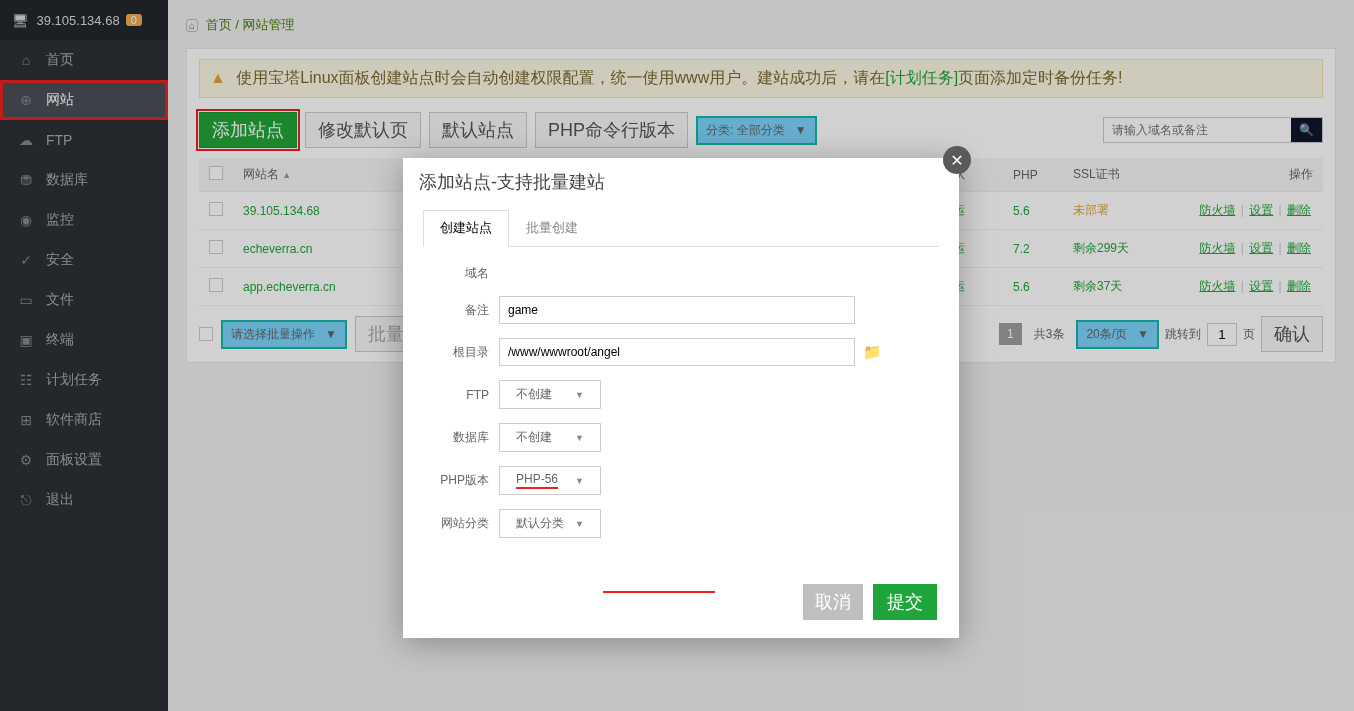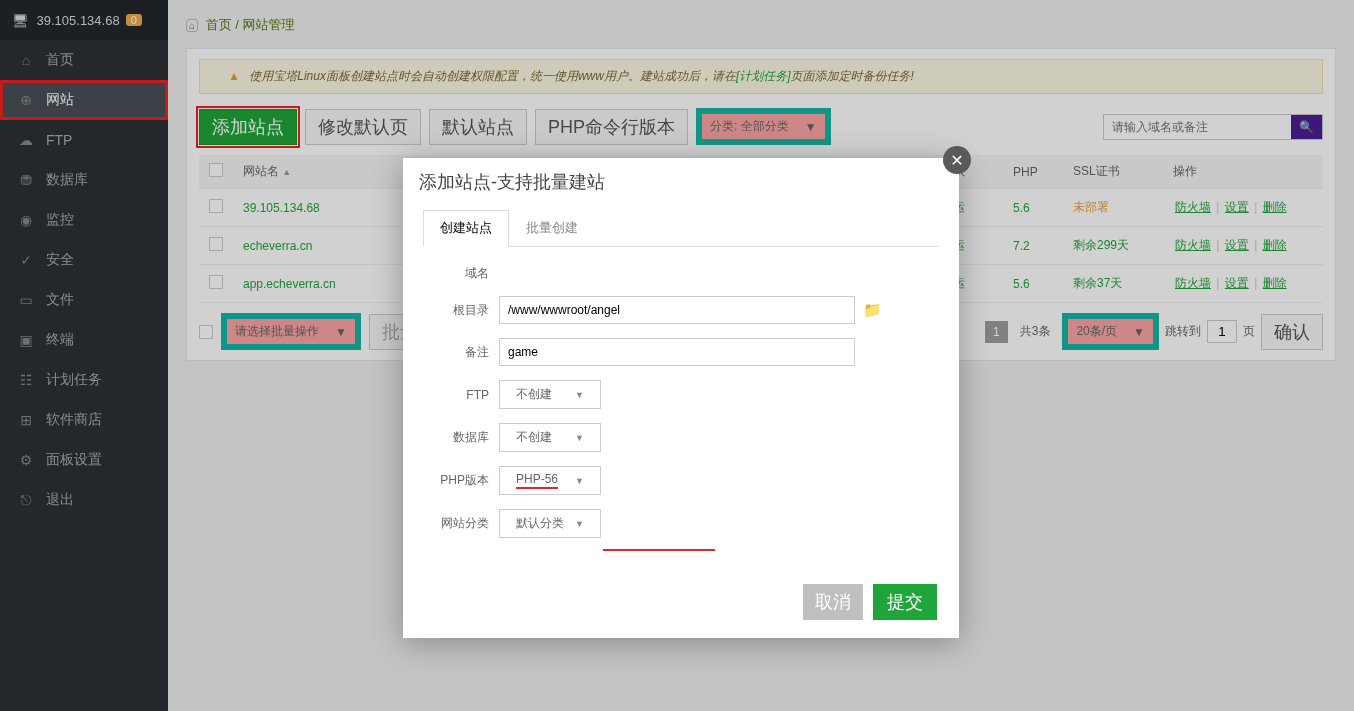--- a/index.html
+++ b/index.html
@@ -13,46 +13,46 @@
 .sb-item { height:40px; display:flex; align-items:center; padding:0 18px; font-size:14px; color:#aaa; cursor:pointer; }
 .sb-item.active { background:#4a5058; color:#fff; }
 .sb-item .ico { width:16px; margin-right:12px; display:inline-block; text-align:center; color:#888; }
 .hl-red { outline:3px solid #e22; outline-offset:-3px; }
 
 
 .main { position:absolute; left:168px; top:0; right:0; height:711px; padding:16px 18px; }
 .breadcrumb { color:#4d7c0f; font-size:13px; margin-bottom:14px; }
 .breadcrumb .home { border:1px solid #bbb; border-radius:3px; font-size:10px; padding:0 2px; margin-right:4px; }
 .card { background:#fff; border:1px solid #e4e4e4; padding:10px 12px; }
-.alert { background:#fdf8e4; border:1px solid #f0e3a8; padding:8px 28px; color:#7a6a2f; font-size:12px; margin-bottom:14px;font-style:italic; }
+.alert { background:#fdf8e4; border:1px solid #f0e3a8; padding:8px 10px; color:#7a6a2f; font-size:16px; margin-bottom:14px; }
 .alert .warn { color:#e6a23c; margin-right:6px; }
 .alert .lnk { color:#20a53a; }
 
 .toolbar { display:flex; align-items:center; gap:8px; margin-bottom:10px; }
 .btn { border:1px solid #ccc; background:#f7f7f7; padding:5px 12px; font-size:18px; color:#555; cursor:pointer; }
 .btn.green { background:#20a53a; border-color:#179530; color:#fff; }
 .btn.grey { background:#bfbfbf; border:none; color:#fff; }
 .btn.dark-green { background:#20a53a; border:none; color:#fff; padding:6px 14px; }
 .hl-redbox { outline:2px solid #e22; outline-offset:1px; }
-.search { margin-left:auto; display:flex; align-items:center; border:1px solid #ccc; background:#4c1d95; width:220px; }
+.search { margin-left:auto; display:flex; align-items:center; border:1px solid #ccc; background:#0f172a; width:220px; }
 .search input { border:none; flex:1; padding:5px 8px; font-size:12px; outline:none; }
 .search .sico { padding:0 8px; color:#888; }
 
 table { width:100%; border-collapse:collapse; font-size:12px; }
 th { background:#f6f6f6; text-align:left; padding:8px 10px; color:#666; font-weight:normal; border-bottom:1px solid #eee; }
-th.r, td.r { }
+th.r, td.r { text-align:right; }
 td { padding:10px; border-bottom:1px solid #f0f0f0; }
 td.green { color:#20a53a; }
 td.orange { color:#e6a23c; }
 .chk { width:14px; height:14px; border:1px solid #ccc; display:inline-block; background:#fff; }
 .ops a { color:#20a53a; margin:0 2px;text-decoration:underline; }
 .sep { color:#ccc; }
 
 .footbar { display:flex; align-items:center; gap:8px; margin-top:10px; }
-.sel { border:6px solid #14b8a6; padding:4px 8px; background:#fca5a5; display:inline-flex; align-items:center; gap:16px; }
+.sel { border:2px solid #14b8a6; padding:4px 8px; background:#7dd3fc; display:inline-flex; align-items:center; gap:10px; }
 .pg { background:#9e9e9e; color:#fff; padding:4px 8px; }
 .pg-txt { padding:4px 6px; }
 .pg-in { width:30px; border:1px solid #ccc; padding:3px; text-align:center; }
 
 
 .mask { position:absolute; inset:0; background:rgba(0,0,0,0.18); }
 .modal { position:absolute; left:403px; top:158px; width:556px; background:#fff; box-shadow:0 5px 30px rgba(0,0,0,.3); }
 .m-head { padding:12px 16px; font-size:18px; color:#444; }
 .m-close { position:absolute; right:-12px; top:-12px; width:28px; height:28px; border-radius:50%; background:#5a5a5a; color:#fff; display:flex; align-items:center; justify-content:center; font-size:16px; cursor:pointer; }
 .m-body { padding:0 20px 20px; }
@@ -231,34 +231,34 @@
   <div class="m-body">
     <div class="tabs">
       <div class="tab active">创建站点</div>
       <div class="tab">批量创建</div>
     </div>
 
     <div class="frow">
       <div class="flabel">域名</div>
     </div>
     <div class="frow">
+      <div class="flabel">备注</div>
+      <div class="fctl">
+          <input type="text" class="w-mid" value="game" style="">
+        </div>
+    </div>
+    <div class="frow">
       <div class="flabel">根目录</div>
       <div class="fctl" style="position: relative;">
         <input type="text" class="w-mid" id="root-in" value="/www/wwwroot/angel" style="">
         <span class="folder">📁</span>
       <div style="position: absolute; height: 2px; background: rgb(238, 34, 34); width: 112px; left: 104px; top: 253px;"></div>
         </div>
     </div>
     <div class="frow">
-      <div class="flabel">备注</div>
-      <div class="fctl">
-          <input type="text" class="w-mid" value="game" style="">
-        </div>
-    </div>
-    <div class="frow">
       <div class="flabel">FTP</div>
       <div class="fctl">
           <div class="dsel w-sel">
             <span>不创建</span>
             <span class="tri">▼</span>
           </div>
         </div>
     </div>
     <div class="frow">
       <div class="flabel">数据库</div>

